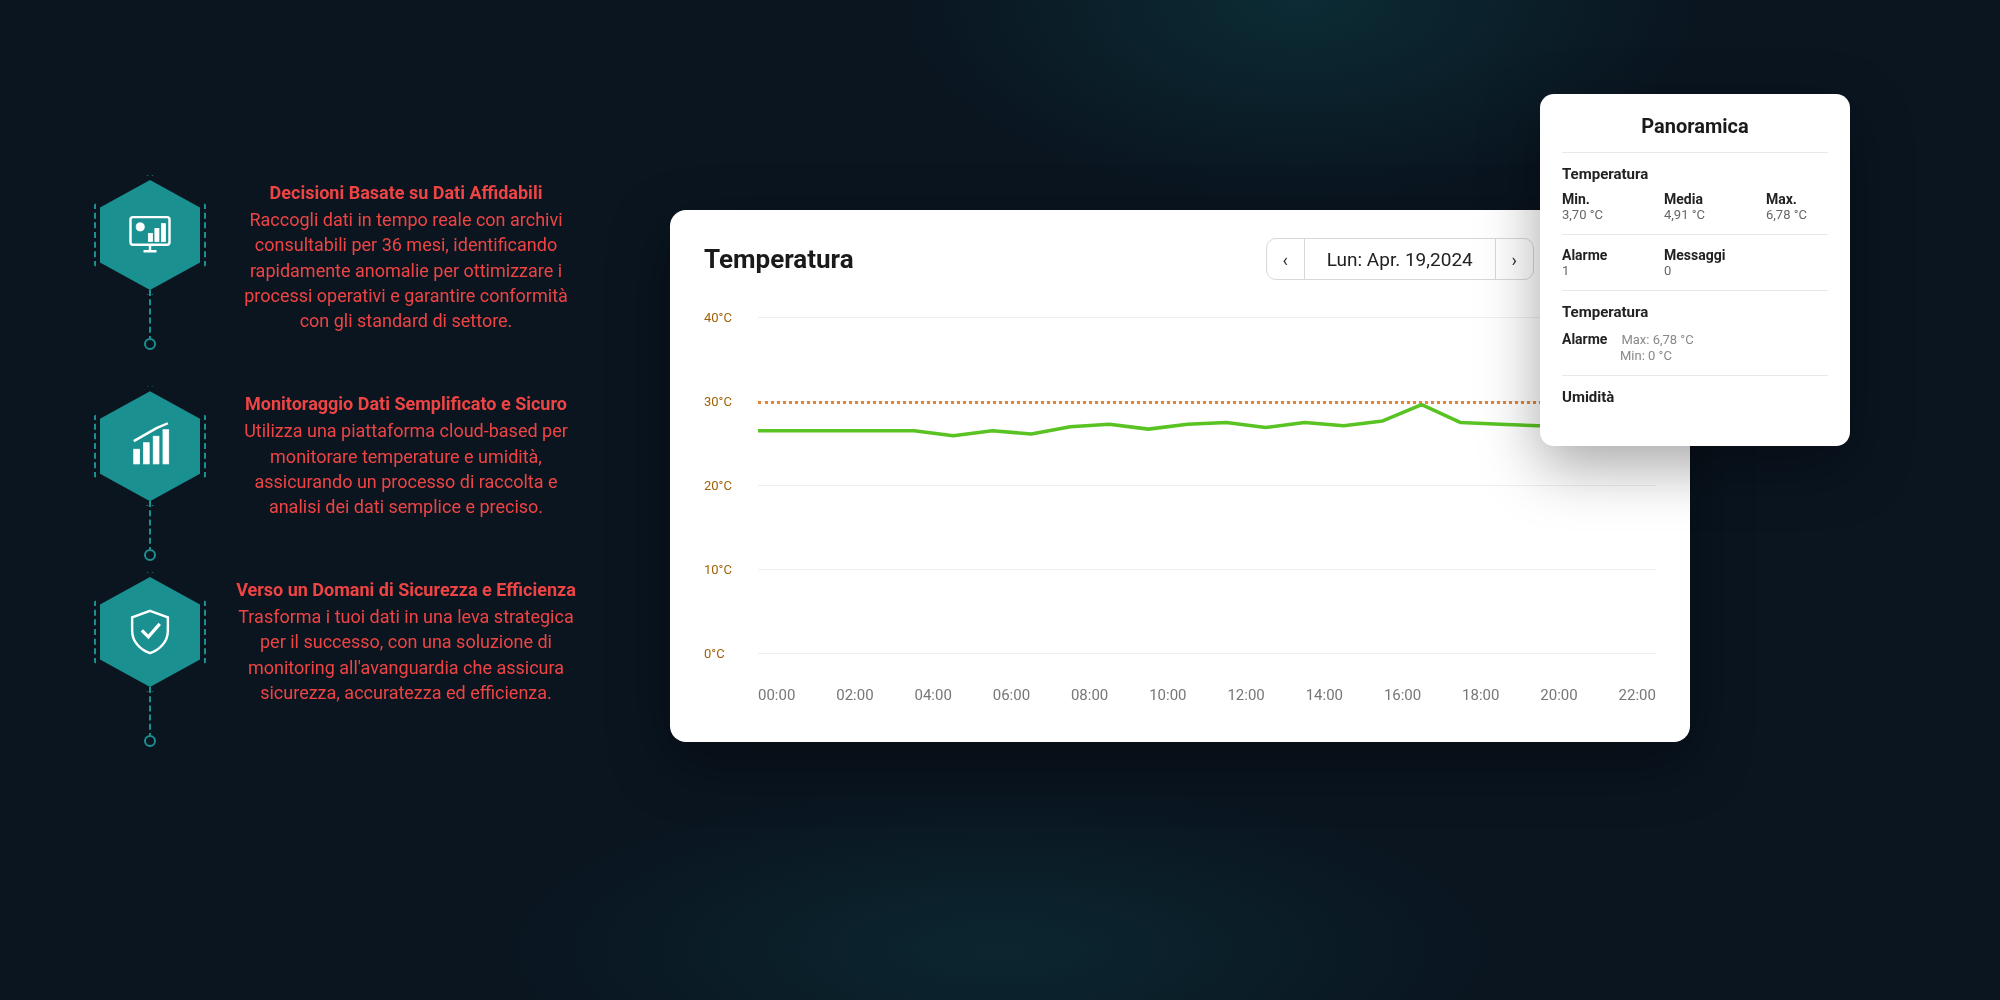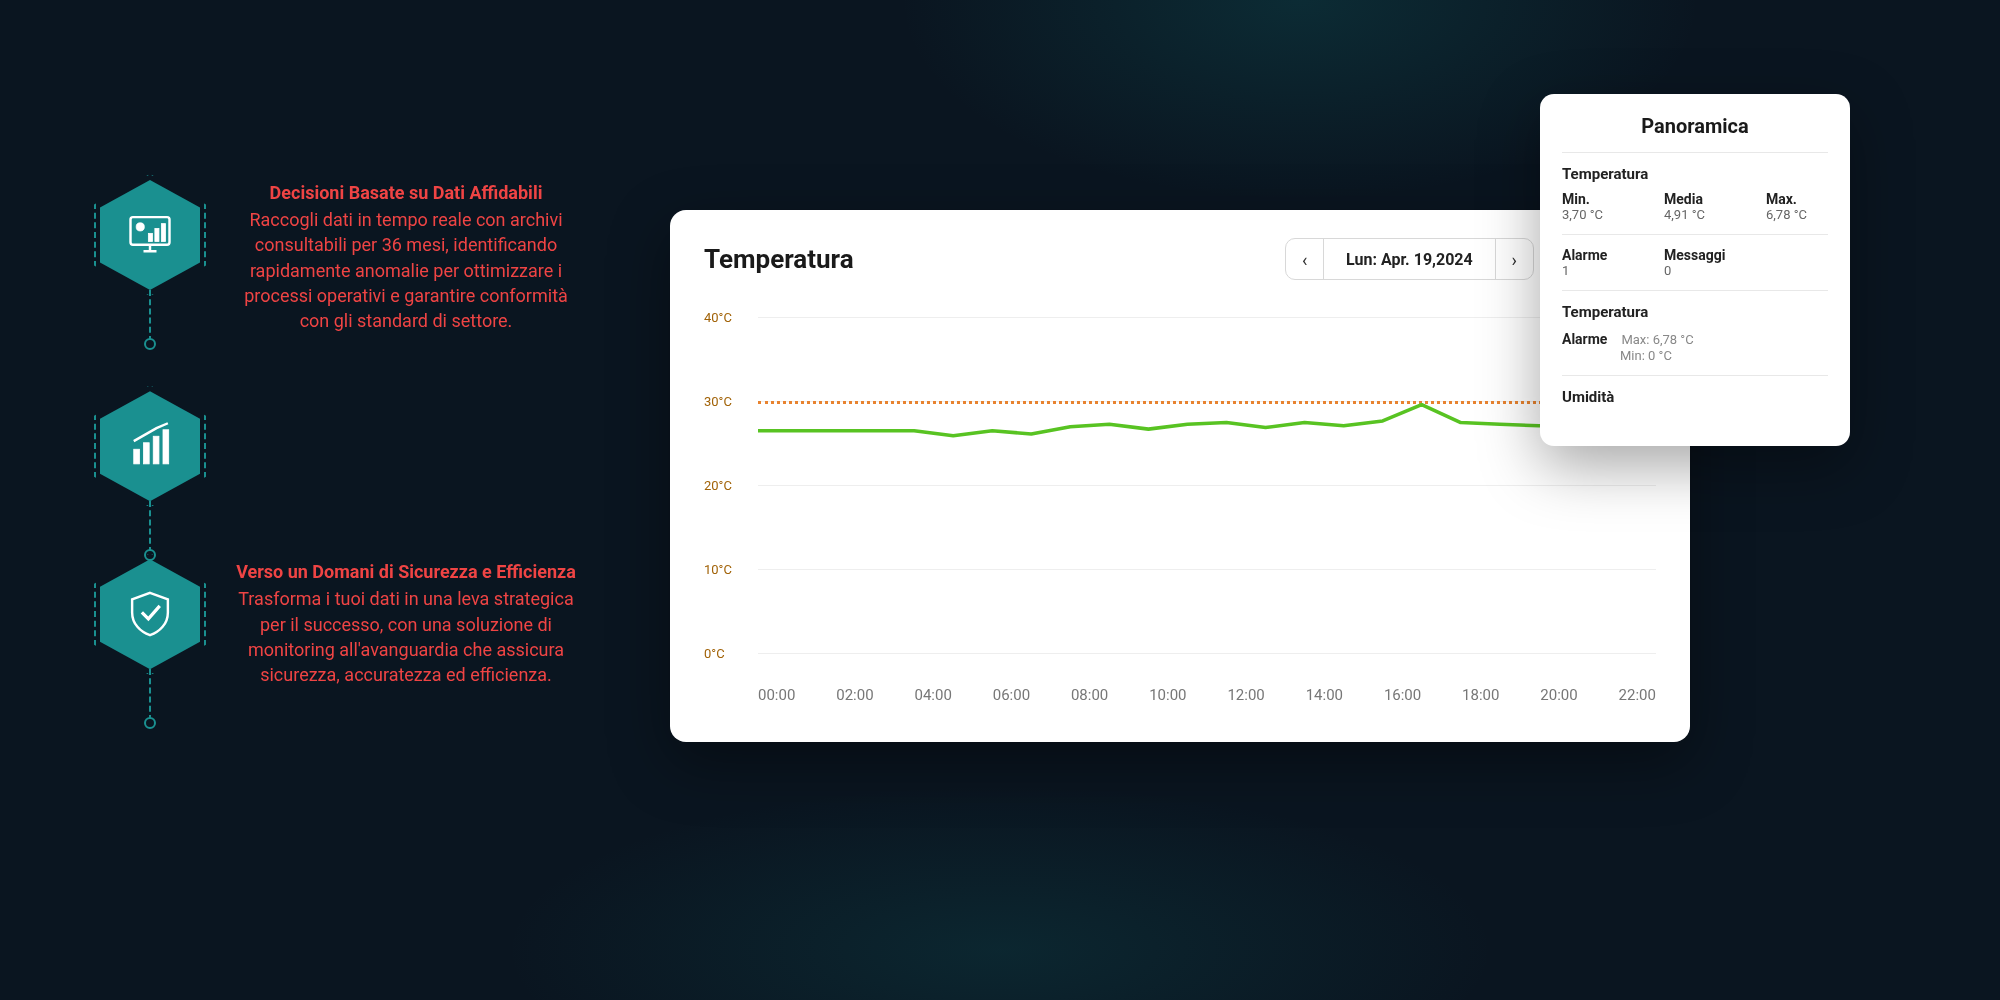--- a/index.html
+++ b/index.html
@@ -74,21 +74,21 @@
   border: 1px solid #d8d8d8; border-radius: 10px;
   height: 42px; overflow: hidden;
 }
 .date-arrow {
   width: 38px; height: 100%;
   display: flex; align-items: center; justify-content: center;
   cursor: pointer; color: #333; font-size: 18px;
   border-right: 1px solid #d8d8d8;
 }
 .date-arrow.r { border-right: none; border-left: 1px solid #d8d8d8; }
-.date-label { padding: 0 22px; font-size: 16px; font-weight: 700; color: #222; }
+.date-label { padding: 0 22px; font-size: 19px; font-weight: 400; color: #222; }
 .view-picker {
   display: flex; align-items: center; gap: 8px;
   border: 1px solid #d8d8d8; border-radius: 10px;
   height: 42px; padding: 0 14px; cursor: pointer;
 }
 .view-picker span { font-size: 17px; color: #222; }
 .view-picker svg { width: 20px; height: 20px; stroke: #333; fill: none; }
 .chart-body { position: relative; height: 420px; }
 .y-label {
   position: absolute; left: 0;
@@ -173,20 +173,24 @@
               <rect x="12" y="36" width="7" height="18" fill="#fff"></rect>
               <rect x="24" y="28" width="7" height="26" fill="#fff"></rect>
               <rect x="36" y="20" width="7" height="34" fill="#fff"></rect>
               <rect x="48" y="12" width="7" height="42" fill="#fff"></rect>
               <polyline points="12,26 26,18 40,10 54,4" fill="none" stroke-width="3"></polyline>
             </svg>
         </div>
         <div class="hex-tail"></div>
         <div class="hex-tail-dot"></div>
       </div>
+      <div class="feature-text">
+        <span class="feature-title">Monitoraggio Dati Semplificato e Sicuro</span>
+        <span>Utilizza una piattaforma cloud-based per monitorare temperature e umidità, assicurando un processo di raccolta e analisi dei dati semplice e preciso.</span>
+      </div>
     </div>
 
     <div class="feature">
       <div class="hex-wrap">
         <div class="hex-outline"></div>
         <div class="hex">
           <svg viewBox="0 0 64 64">
               <path d="M32 6 L54 14 V30 C54 44 44 54 32 58 C20 54 10 44 10 30 V14 Z" fill="none" stroke-width="3"></path>
               <polyline points="22,30 30,38 44,22" fill="none" stroke-width="4"></polyline>
             </svg>

